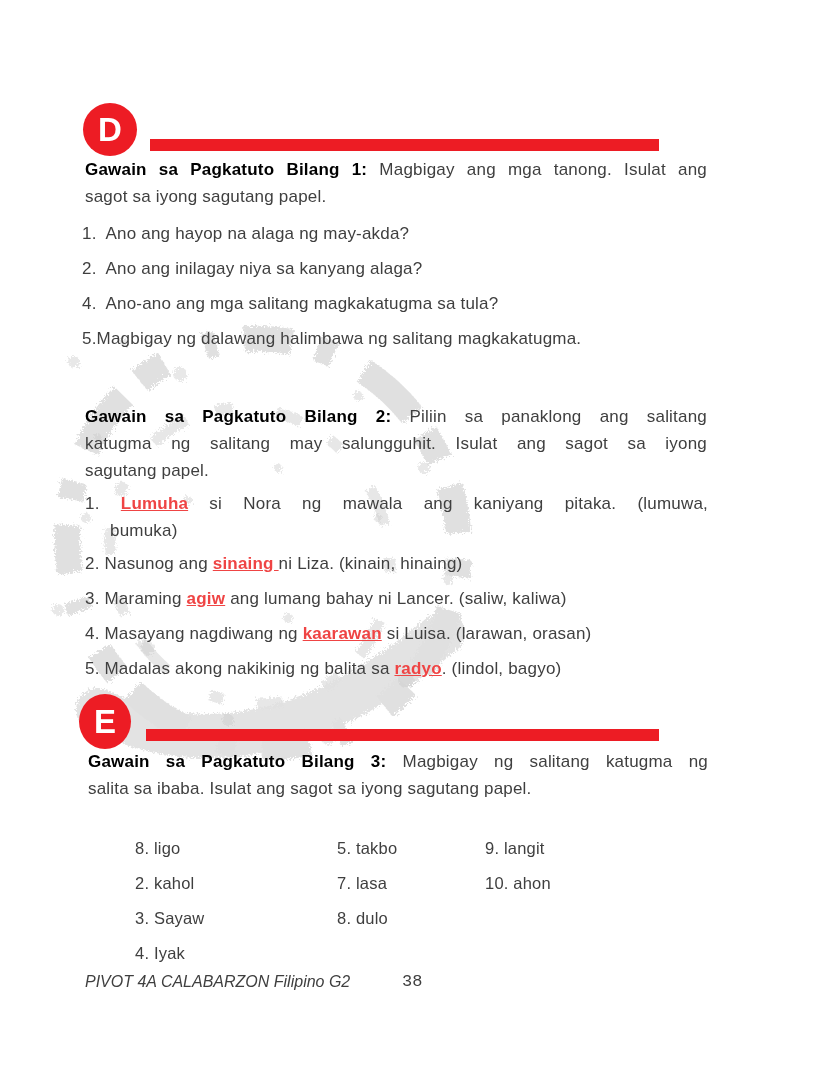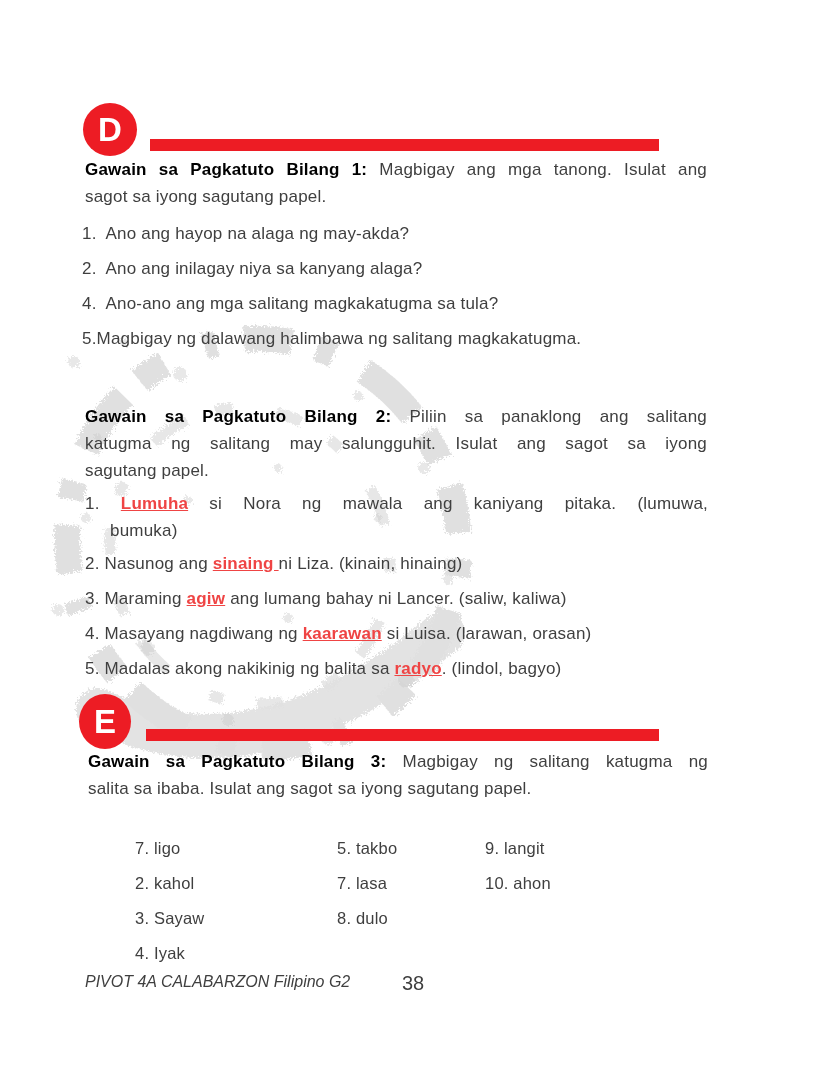--- a/index.html
+++ b/index.html
@@ -19,21 +19,21 @@
   .b{font-weight:700;color:#000;}
   .q{white-space:pre-wrap;line-height:35px;}
   .g2i{margin-bottom:8px;}
   .g2i.first{margin-bottom:6px;}
   .uw{font-weight:700;color:#ef4444;text-decoration:underline;}
   .cont{padding-left:25px;}
   .cols{display:flex;}
   .col{display:flex;flex-direction:column;}
   .colitem{line-height:35px;font-size:16.5px;}
   .footer-left{position:absolute;font-style:italic;font-size:16px;z-index:2;}
-  .pagenum{position:absolute;font-size:20px;z-index:2;}
+  .pagenum{position:absolute;font-size:17px;z-index:2;font-family:Liberation Mono, monospace;}
 </style>
 </head>
 <body>
 
 <div class="page">
 
   <svg class="wm" width="460" height="450" viewBox="0 0 460 450" aria-hidden="true">
     <defs>
       <filter id="rough" x="-20%" y="-20%" width="140%" height="140%">
         <feTurbulence type="fractalNoise" baseFrequency="0.55" numOctaves="2" result="n"></feTurbulence>
@@ -106,21 +106,21 @@
   </div>
   <div class="bar" style="left:146px;top:729px;width:513px;"></div>
 
   <div class="txt" style="left:88px;top:748px;width:620px;">
     <div class="jl"><span class="b">Gawain sa Pagkatuto Bilang 3:</span><span> Magbigay ng salitang katugma ng</span></div>
     <div>salita sa ibaba. Isulat ang sagot sa iyong sagutang papel.</div>
   </div>
 
   <div class="txt cols" style="left:135px;top:831px;width:560px;">
     <div class="col" style="width:202px;">
-      <div class="colitem">7. ligo</div>
+      <div class="colitem">8. ligo</div>
       <div class="colitem">2. kahol</div>
       <div class="colitem">3. Sayaw</div>
       <div class="colitem">4. Iyak</div>
     </div>
     <div class="col" style="width:148px;">
       <div class="colitem">5. takbo</div>
       <div class="colitem">7. lasa</div>
       <div class="colitem">8. dulo</div>
     </div>
     <div class="col">

